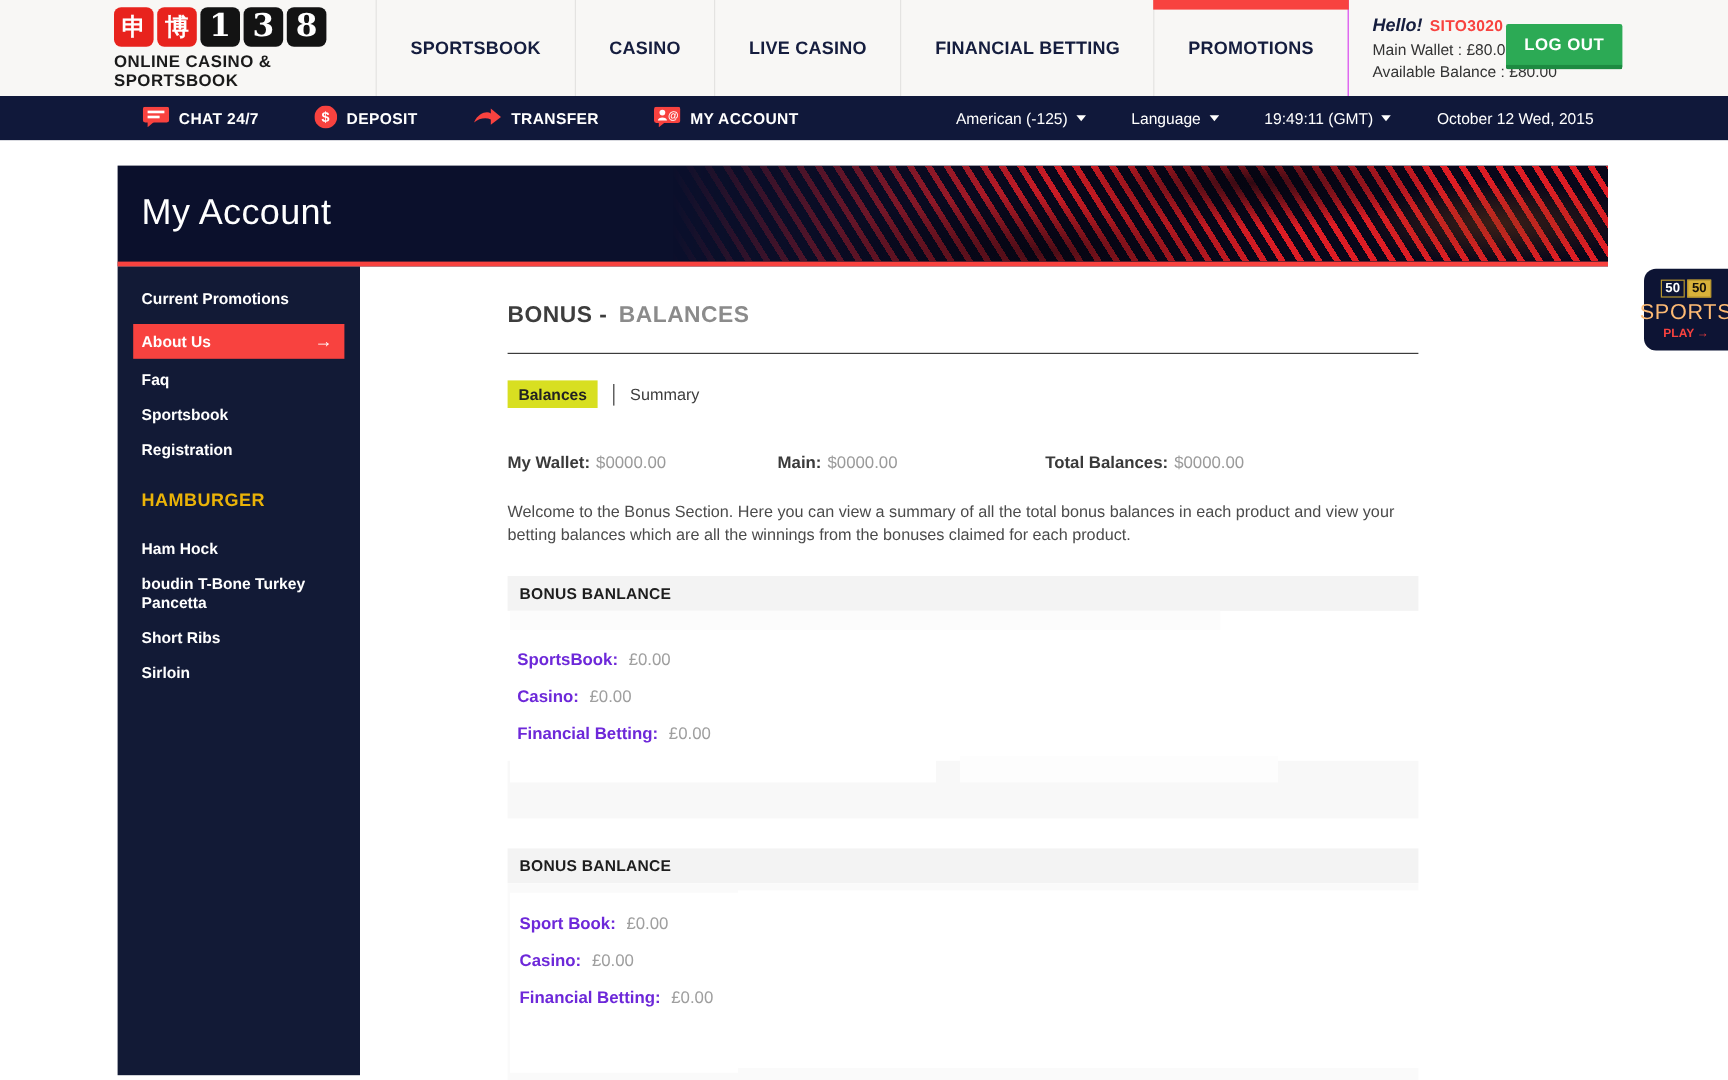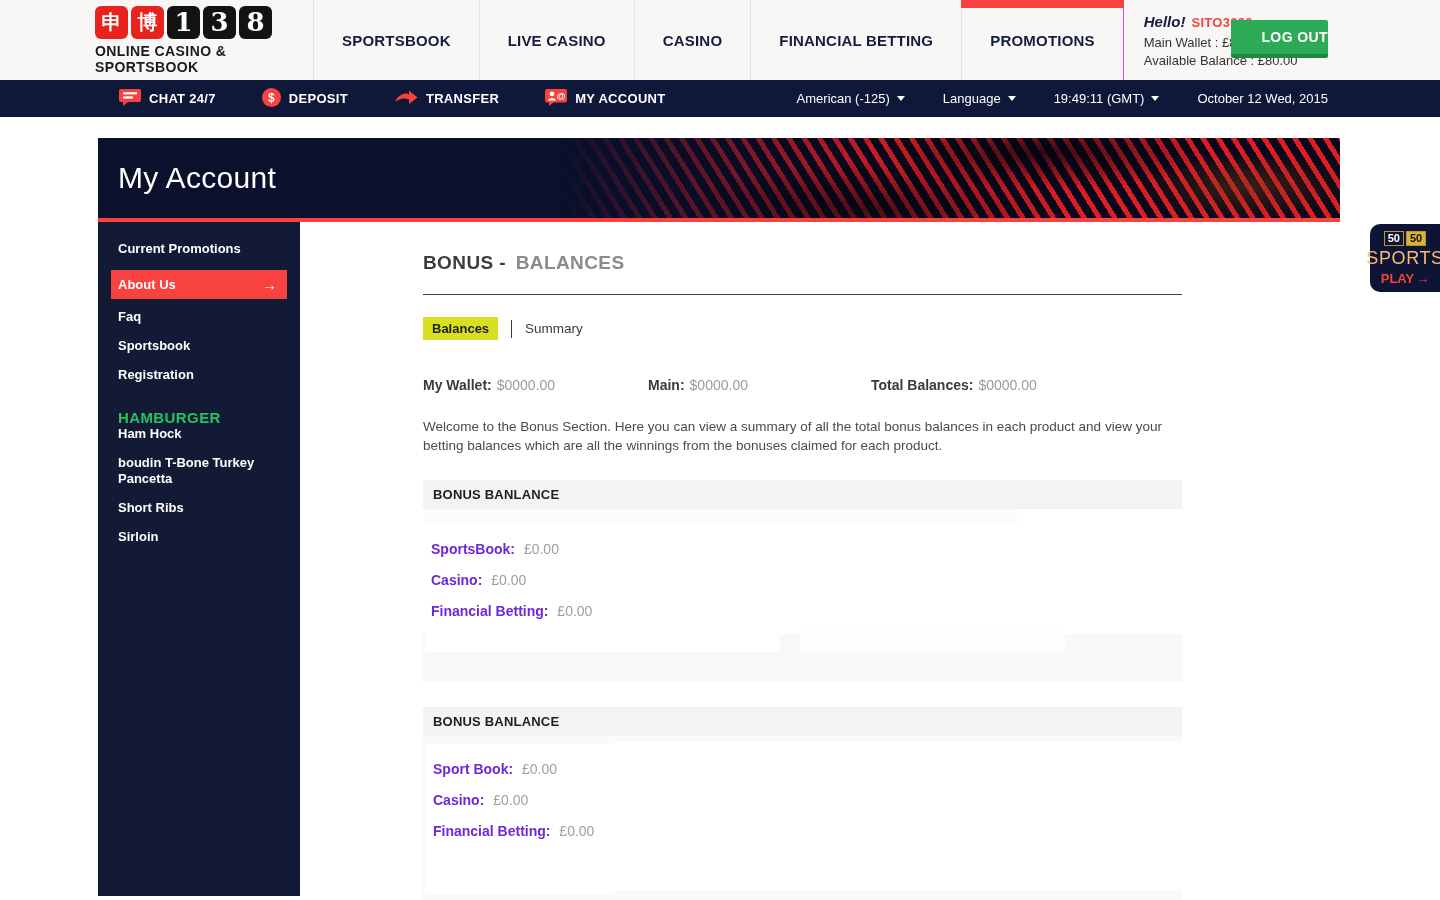--- a/index.html
+++ b/index.html
@@ -21,23 +21,23 @@
     border-left:1px solid #e4e3e1; font-weight:bold; font-size:15px; color:#151d3e;
     letter-spacing:.2px; position:relative; cursor:pointer; }
   .tab:last-child { border-right:1px solid #d946ef; }
   .tab.active::before { content:''; position:absolute; top:0; left:-1px; right:-1px; height:8px; background:#f8423f; }
 
   .account-info { margin-left:20px; padding-top:13px; font-size:13px; color:#333; line-height:18px; }
   .greeting-line { margin-bottom:2px; }
   .greeting { font-style:italic; font-weight:bold; color:#151d3e; font-size:15px; }
   .username { color:#f8423f; font-weight:bold; font-size:13px; margin-left:6px; letter-spacing:.3px; }
 
-  .logout-btn { position:absolute; right:112px; top:20px; width:97px; height:38px; background:#2caa55;
+  .logout-btn { position:absolute; right:88px; top:20px; width:97px; height:38px; background:#2caa55;
     border:none; border-bottom:4px solid #1d8a41; border-radius:2px; color:#fff; font-weight:bold;
-    font-size:14px; letter-spacing:.4px; cursor:pointer; font-family:inherit;text-align:right; }
+    font-size:14px; letter-spacing:.4px; cursor:pointer; font-family:inherit; }
 
   
   .utility-bar { height:37px; background:#10183a; display:flex; align-items:center;
     padding:0 112px 0 103px; color:#fff; }
   .util-left { display:flex; align-items:center; gap:30px; }
   .util-item { display:flex; align-items:center; gap:8px; font-weight:bold; font-size:13px;
     letter-spacing:.3px; cursor:pointer;padding-left:16px; }
   .util-right { margin-left:auto; display:flex; align-items:center; gap:38px; font-size:13px; }
   .util-drop { display:flex; align-items:center; cursor:pointer; }
   .caret { width:0; height:0; border-left:4px solid transparent; border-right:4px solid transparent;
@@ -63,22 +63,22 @@
   .layout { display:flex; margin-left:98px; margin-right:100px; height:674px; }
 
   
   .sidebar { width:202px; background:#121a36; padding-top:19px; flex-shrink:0; }
   .side-item { font-size:13px; font-weight:bold; color:#fff; padding:0 18px 0 20px;
     margin-bottom:13px; line-height:16px; cursor:pointer; }
   .side-active { background:#f8423f; margin:2px 13px 10px 13px; padding:6px 10px 6px 7px;
     display:flex; align-items:center; justify-content:space-between; cursor:pointer; }
   .side-active .lbl { color:#fff; font-size:13px; font-weight:bold; }
   .side-active .arr { color:#fff; font-size:15px; font-weight:bold; }
-  .side-heading { color:#22c55e; font-weight:bold; font-size:15px; letter-spacing:.4px;
-    padding-left:20px; margin:26px 0 0 0; }
+  .side-heading { color:#eab308; font-weight:bold; font-size:15px; letter-spacing:.4px;
+    padding-left:20px; margin:26px 0 24px 0; }
 
   
   .main { flex:1; padding-left:113px; padding-top:30px; position:relative;margin-left:10px; }
   .content { width:759px; }
 
   .page-heading { font-size:19px; font-weight:bold; letter-spacing:.4px; }
   .ph-primary { color:#3d3d3d; }
   .ph-secondary { color:#8b8b8b; margin-left:4px; }
   .heading-rule { border:none; border-top:1px solid #3c3c3c; margin-top:20px; }
 
@@ -115,41 +115,41 @@
   .s2-card .rows { padding-top:17px; padding-left:8px; }
 
   
   .promo-badge { position:absolute; right:0; top:224px; width:70px; height:68px; background:#0d1434;
     border-radius:10px 0 0 10px; display:flex; flex-direction:column; align-items:center;
     justify-content:center; gap:2px; cursor:pointer; z-index:5; }
   .pb-row { display:flex; gap:2px; }
   .pb-50a { border:1.5px solid #b8962e; color:#fff; font-size:11px; font-weight:bold; padding:0 3px; line-height:13px; }
   .pb-50b { background:#d9b23a; border:1.5px solid #b8962e; color:#17120a; font-size:11px; font-weight:bold; padding:0 3px; line-height:13px; }
   .pb-sports { color:#fdba74; font-weight:normal; font-size:18px; letter-spacing:.6px; }
-  .pb-play { color:#f8423f; font-weight:bold; font-size:13px; display:flex; align-items:center; gap:2px; }
+  .pb-play { color:#f8423f; font-weight:bold; font-size:10px; display:flex; align-items:center; gap:2px; }
 </style>
 </head>
 <body>
 
 <div class="header">
   <div class="logo-area">
     <div class="logo-boxes">
       <div class="logo-box red">申</div>
       <div class="logo-box red">博</div>
       <div class="logo-box black">1</div>
       <div class="logo-box black">3</div>
       <div class="logo-box black">8</div>
     </div>
     <div class="logo-tagline">ONLINE CASINO &amp; SPORTSBOOK</div>
   </div>
 
   <div class="nav-tabs">
     <div class="tab">SPORTSBOOK</div>
+    <div class="tab">CASINO</div>
     <div class="tab">LIVE CASINO</div>
-    <div class="tab">CASINO</div>
     <div class="tab">FINANCIAL BETTING</div>
     <div class="tab active">PROMOTIONS</div>
   </div>
 
   <div class="account-info">
     <div class="greeting-line">
       <span class="greeting">Hello!</span><span class="username">SITO3020</span>
     </div>
     <div>Main Wallet : £80.00</div>
     <div>Available Balance : £80.00</div>

